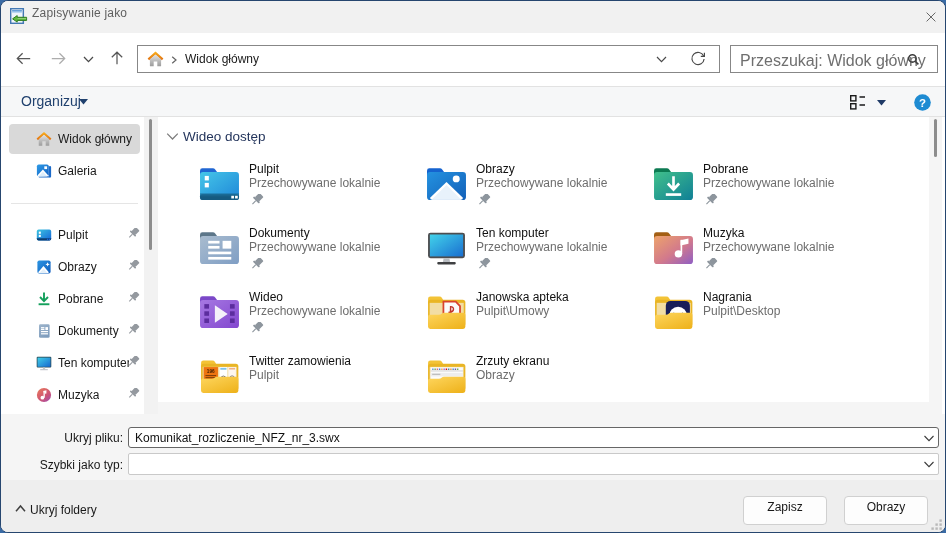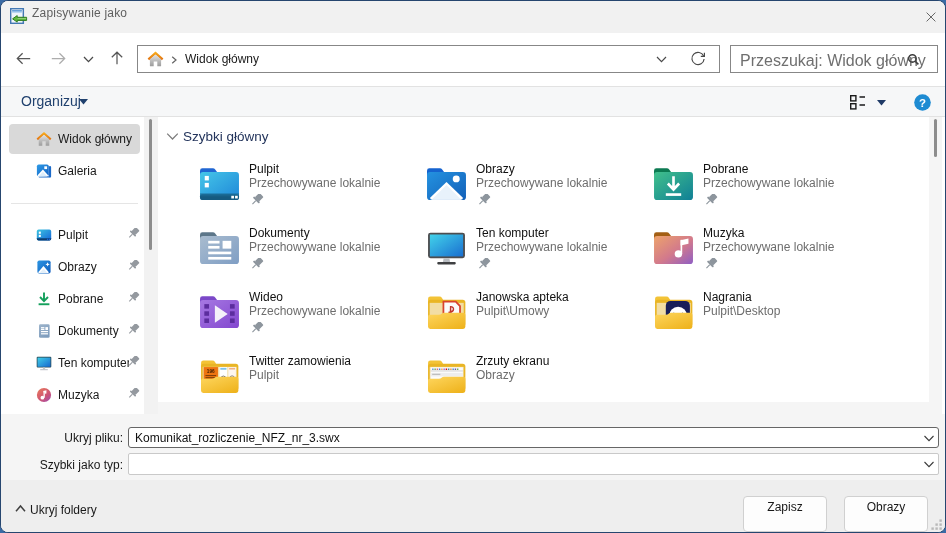--- a/index.html
+++ b/index.html
@@ -43,21 +43,21 @@
 .cell .t2 { position:absolute; left:50px; top:10px; font-size:12px; color:#6d6d6d; }
 .cell .gpin { position:absolute; left:51px; top:28px; width:14px; height:14px; }
 
 #fieldarea { left:0; top:413px; width:100%; height:66px; background:#f5f5f5; }
 .flabel { font-size:12px; color:#191919; text-align:right; width:116px; }
 .fbox { left:127px; width:811px; height:21px; background:#fff; }
 .fchev { position:absolute; right:3px; top:4px; width:12px; height:12px; color:#444; }
 
 #footer { left:0; top:479px; width:100%; height:52px; background:#eeeeee; }
 #hide-folders { left:29px; top:502px; font-size:12px; color:#191919; }
-.btn { top:495px; width:84px; height:36px; background:#fdfdfd; border:1px solid #d0d0d0; border-radius:4px; font-size:12px; color:#191919; text-align:center; line-height:20px;}
+.btn { top:495px; width:84px; height:29px; background:#fdfdfd; border:1px solid #d0d0d0; border-radius:4px; font-size:12px; color:#191919; text-align:center; line-height:20px;}
 svg { display:block; }
 </style>
 </head>
 <body>
 <div id="win">
   <div class="abs" id="titlebar"></div>
   <div class="abs" id="title-icon" style="left:9px;top:7px;width:17px;height:16px;">
     <svg width="18" height="16" viewBox="0 0 18 16">
       <rect x="0.7" y="0.7" width="12.6" height="14.6" fill="#ffffff" stroke="#4479b4" stroke-width="1.5"></rect>
       <rect x="2.1" y="2.1" width="9.8" height="3.2" fill="#b9d7f3"></rect>
@@ -367,21 +367,21 @@
         </span>
       </div>
     </div>
   <div class="abs" id="sep1"></div>
 
   <div class="abs" style="left:165px;top:131px;">
     <svg width="13" height="9" viewBox="0 0 13 9">
         <path d="M1.2 1.6 L6.5 7 L11.8 1.6" stroke="#7d7d7d" stroke-width="1.25" fill="none"></path>
       </svg>
   </div>
-  <div class="abs" id="qa-head">Szybki główny</div>
+  <div class="abs" id="qa-head">Wideo dostęp</div>
 
   <div id="grid">
       <div class="abs cell" style="left: 198px; top: 165px;">
         <span class="gic">
           <svg width="41" height="35" viewBox="0 0 40 34">
   <defs>
               <linearGradient id="g8" x1="0" y1="0" x2="1" y2="1">
     <stop offset="0" stop-color="#45c6e8"></stop>
                 <stop offset="1" stop-color="#1e86d8"></stop>
               </linearGradient>

